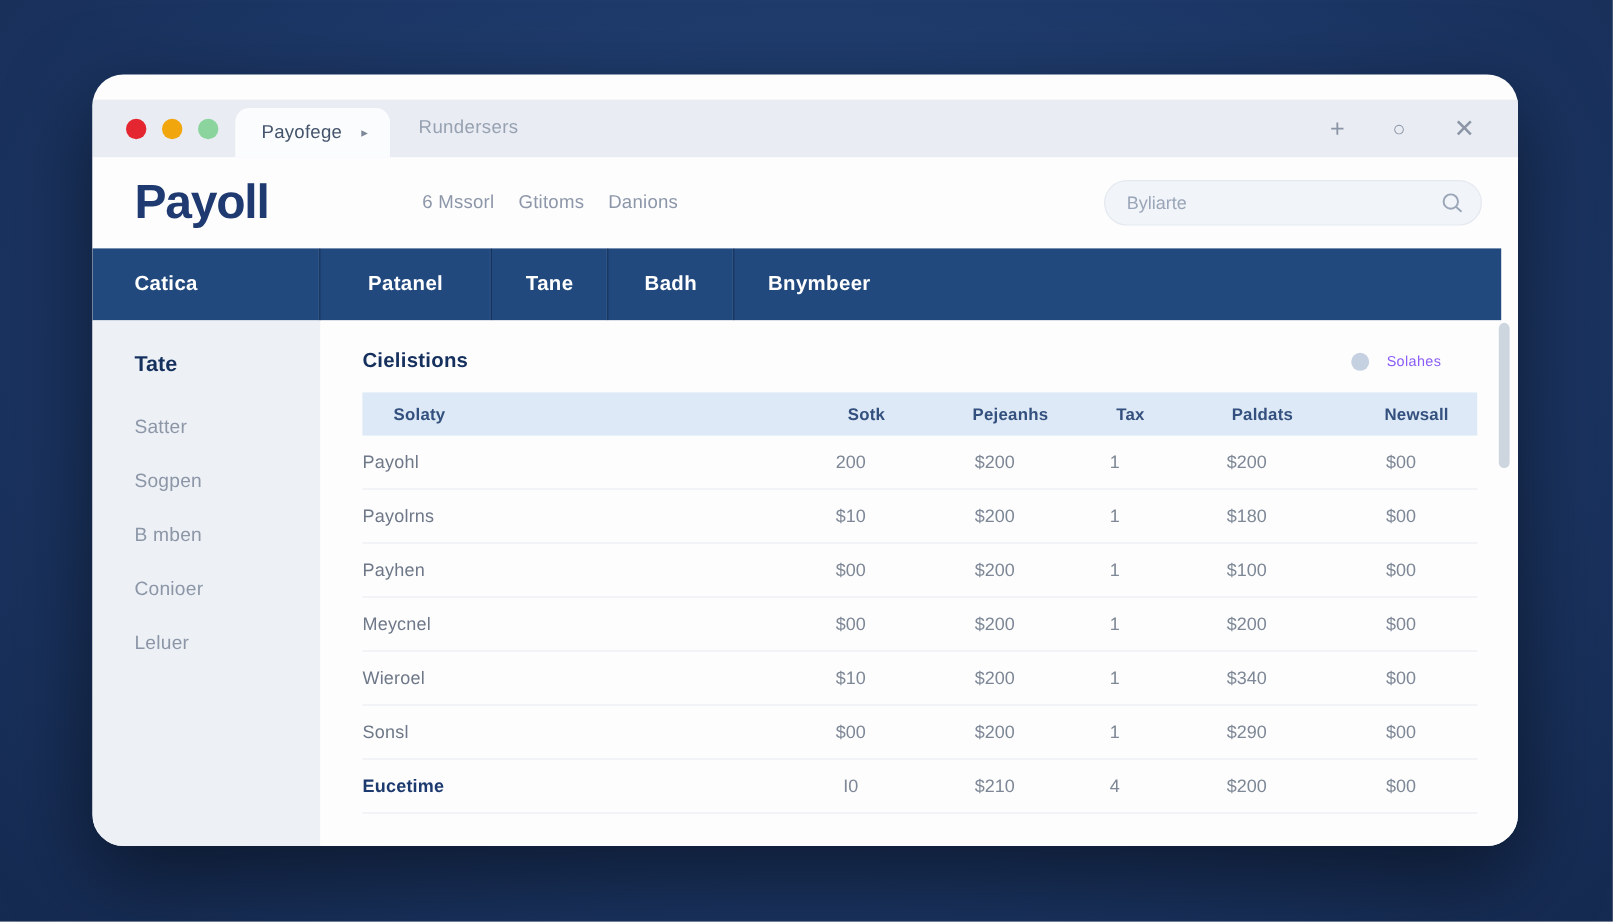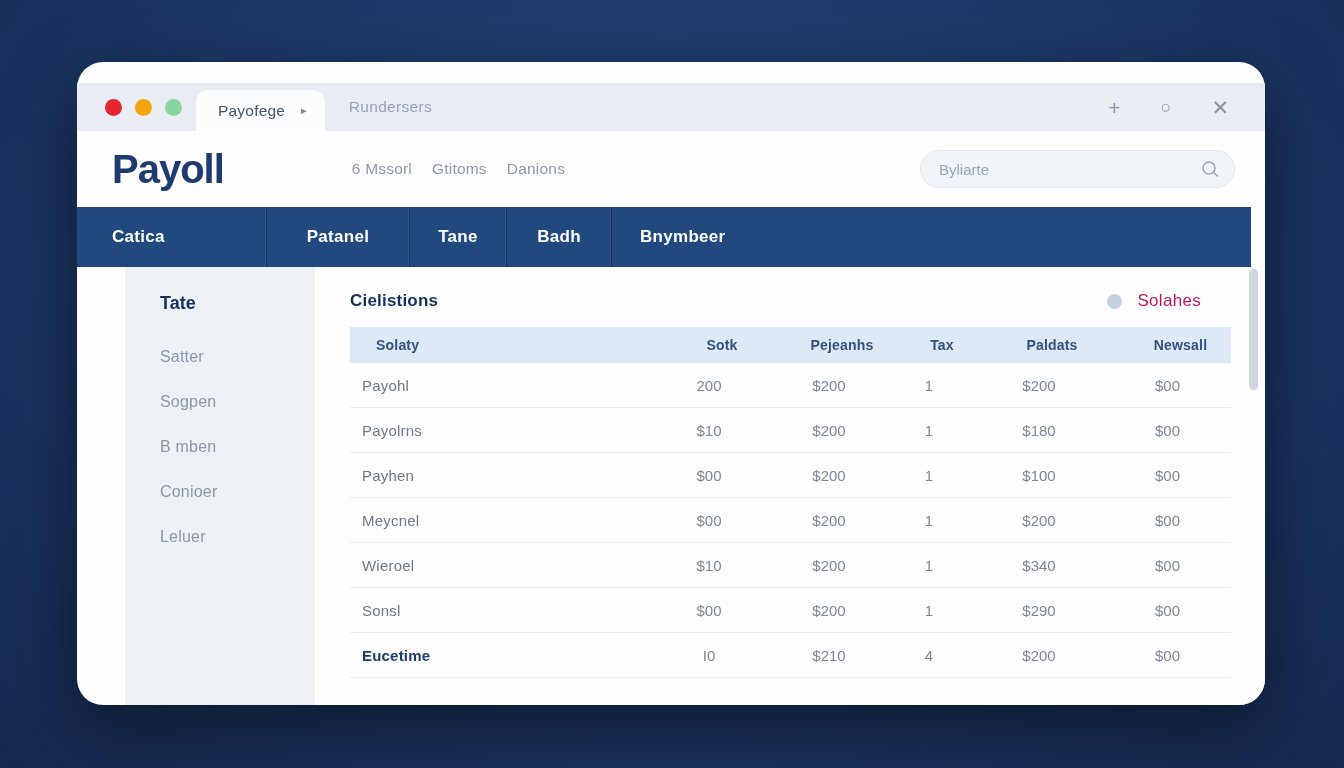--- a/index.html
+++ b/index.html
@@ -74,42 +74,42 @@
     letter-spacing: .3px; border-right: 1px solid rgba(10,28,56,.45);
     box-shadow: inset -1px 0 0 rgba(255,255,255,.06);
   }
   .nav-cell.first { width: 190px; padding-left: 35px; }
   .nav-cell.c2 { width: 143px; justify-content: center; }
   .nav-cell.c3 { width: 97px;  justify-content: center; }
   .nav-cell.c4 { width: 105px; justify-content: center; }
   .nav-cell.last { flex: 1; padding-left: 28px; border-right: none; box-shadow: none; }
 
   
-  .bodyarea { flex: 1; display: flex; min-height: 0; position: relative; padding-left: 48px; }
+  .bodyarea { flex: 1; display: flex; min-height: 0; position: relative; }
   .sidebar {
     width: 190px; background: #edf1f6; flex-shrink: 0; padding: 26px 0 0 35px;
   }
   .side-title { font-size: 18px; font-weight: 700; color: #16305e; margin-bottom: 20px; }
   .side-item { height: 45px; display: flex; align-items: center; color: #8c96a7; font-size: 16px; letter-spacing: .2px; }
 
   .content { flex: 1; background: #fdfdfe; padding: 24px 34px 0 35px; min-width: 0; }
   .content-head { display: flex; align-items: center; margin-bottom: 16px; }
   .content-title { font-size: 17px; font-weight: 700; color: #16305e; letter-spacing: .2px; }
   .legend { margin-left: auto; margin-right: 30px; display: flex; align-items: center; gap: 15px; }
   .legend-dot { width: 15px; height: 15px; border-radius: 50%; background: #c5d0e0; }
-  .legend-label { font-size: 17px; color: #be185d; letter-spacing: .3px; }
+  .legend-label { font-size: 12px; color: #8b5cf6; letter-spacing: .3px; }
 
   .grid-row { display: grid; grid-template-columns: 1fr 130px 110px 90px 130px 127px; align-items: center; }
   .thead {
     background: #dde9f6; height: 36px; font-size: 14px; font-weight: 700; color: #33507e;
   }
   .thead .cell { letter-spacing: .2px; margin-left: 26px; }
   .cell.num { text-align: center; }
   .trow { height: 45px; border-bottom: 1px solid #e9edf0; font-size: 15px; }
-  .trow .cell.name { color: #6e7888; letter-spacing: .2px; margin-left: 12px; }
+  .trow .cell.name { color: #6e7888; letter-spacing: .2px; }
   .trow .cell.num { color: #7d8795; }
   .trow.emph .cell.name { color: #1d3a6e; font-weight: 600; }
 
   .scrollbar {
     position: absolute; right: 7px; top: 2px; width: 9px; height: 121px;
     border-radius: 5px; background: #cdd5de;
   }
 </style>
 </head>
 <body>

